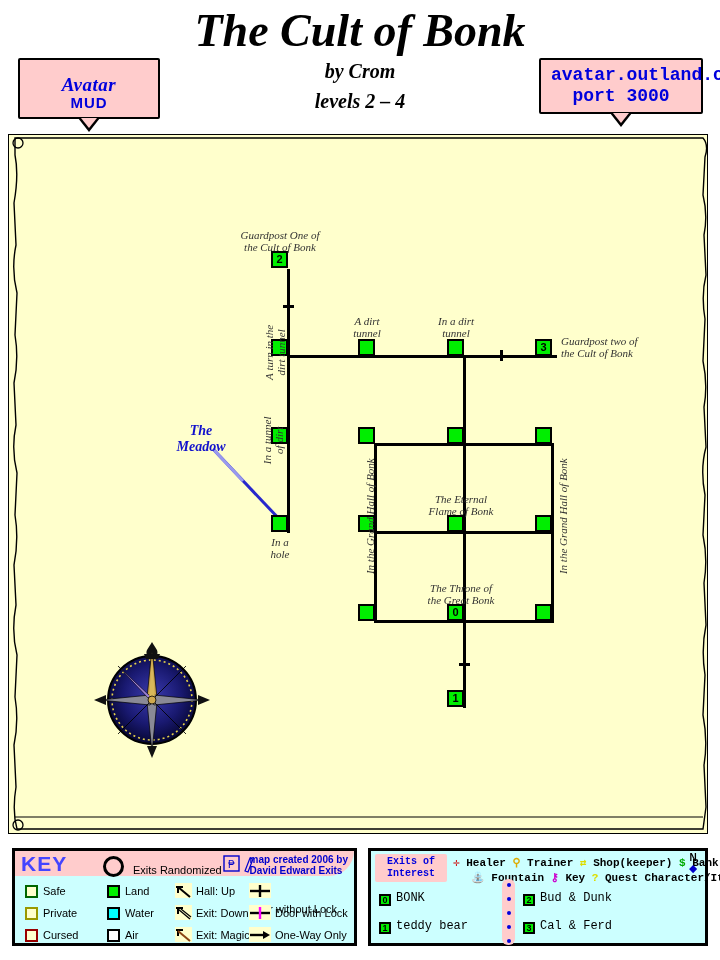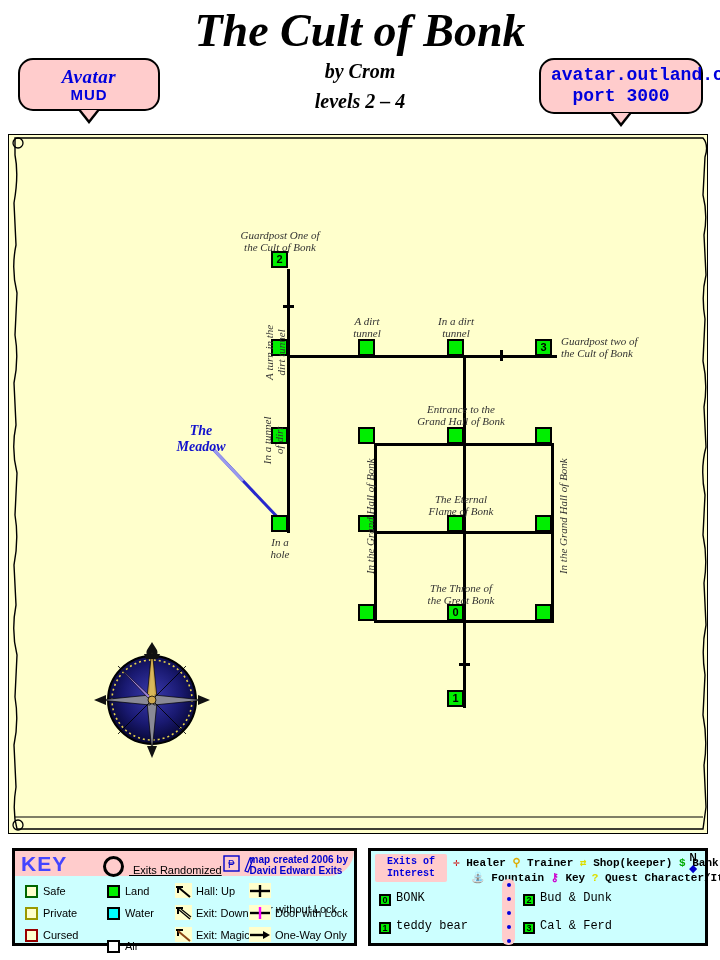--- a/index.html
+++ b/index.html
@@ -19,22 +19,22 @@
     font-family:"Liberation Serif",serif;font-style:italic;font-weight:bold;
     font-size:20px;color:#000;
   }
   #levels{
     position:absolute;left:0;top:90px;width:720px;text-align:center;
     font-family:"Liberation Serif",serif;font-style:italic;font-weight:bold;
     font-size:20px;color:#000;
   }
   .banner{position:absolute;}
   .banner .plate{
-    background:#ffcccc;border:2px solid #000;border-radius:15px;
-    padding:7px 10px 5px 10px;text-align:center;line-height:1.05;
+    background:#ffcccc;border:2px solid #000;border-radius:2px;
+    padding:15px 10px 5px 10px;text-align:center;line-height:1.05;
   }
   .banner .tail{
     width:0;height:0;margin:0 auto;border-left:11px solid transparent;
     border-right:11px solid transparent;border-top:14px solid #000;
     position:relative;top:-1px;
   }
   .banner .tail-in{
     width:0;height:0;position:absolute;left:-8px;top:-14px;
     border-left:8px solid transparent;border-right:8px solid transparent;
     border-top:10px solid #ffcccc;
@@ -242,21 +242,20 @@
 
     <div class="rlabel" style="left:206px;top:94px;width:130px;">Guardpost One of<br>the Cult of Bonk</div>
     <div class="rlabel vert" style="left:206px;top:205px;width:120px;">A turn in the<br>dirt tunnel</div>
     <div class="rlabel" style="left:318px;top:180px;width:80px;">A dirt<br>tunnel</div>
     <div class="rlabel" style="left:407px;top:180px;width:80px;">In a dirt<br>tunnel</div>
     <div class="rlabel" style="left:552px;top:200px;width:140px;text-align:left;">Guardpost two of<br>the Cult of Bonk</div>
     <div class="rlabel vert" style="left:209px;top:293px;width:110px;">In a tunnel<br>of dirt</div>
     <div class="rlabel" style="left:231px;top:401px;width:80px;">In a<br>hole</div>
 
     <div class="rlabel vert" style="left:266px;top:375px;width:190px;">In the Grand Hall of Bonk</div>
-    <div class="rlabel" style="left:382px;top:268px;width:140px;">Entrance to the<br>Grand Hall of Bonk</div>
     <div class="rlabel vert" style="left:459px;top:375px;width:190px;">In the Grand Hall of Bonk</div>
     <div class="rlabel" style="left:390px;top:358px;width:124px;">The Eternal<br>Flame of Bonk</div>
     <div class="rlabel" style="left:390px;top:447px;width:124px;">The Throne of<br>the Great Bonk</div>
 
     <div id="meadow-label">The<br>Meadow</div>
 
     <svg id="compass" viewBox="0 0 120 120">
       <defs>
         <radialGradient id="cg" cx="50%" cy="45%" r="55%">
           <stop offset="0%" stop-color="#3b3bb0"></stop>
@@ -286,21 +285,21 @@
       <polygon points="118,60 106,55 106,65" fill="#111"></polygon>
       <polygon points="60,118 55,106 65,106" fill="#111"></polygon>
     </svg>
   </div>
 </div>
 
 <div class="panel" id="key-panel">
   <div class="pinkhead" style="left:0;top:0;width:339px;height:25px;border-radius:0 0 40px 0;"></div>
   <div class="keyword">KEY</div>
 
-  <div class="keyrow" style="left:88px;top:5px;text-decoration:underline;">
+  <div class="keyrow" style="left:88px;top:5px;">
     <span style="display:inline-block;width:15px;height:15px;border:3px solid #000;border-radius:50%;background:#ffcccc;vertical-align:-3px;margin-right:5px;"></span>
     <span class="kt">Exits Randomized</span>
   </div>
 
   <svg style="position:absolute;left:208px;top:3px;width:36px;height:20px;">
     <rect x="1" y="2" width="15" height="15" fill="#ffcccc" stroke="#0000cc" stroke-width="1.4"></rect>
     <text x="5" y="14" font-family="Liberation Sans, sans-serif" font-size="10" fill="#0000cc">₱</text>
     <path d="M22,17 L27,4 L30,5 L25,18 Z" fill="#ffcccc" stroke="#0000cc" stroke-width="1.2"></path>
   </svg>
   <div class="credit">
@@ -317,21 +316,21 @@
   <div class="keyrow" style="left:10px;top:74px;">
     <span class="sw" style="background:#ffffcc;border-color:#990000;"></span><span class="kt">Cursed</span>
   </div>
 
   <div class="keyrow" style="left:92px;top:30px;">
     <span class="sw" style="background:#00ee00;"></span><span class="kt">Land</span>
   </div>
   <div class="keyrow" style="left:92px;top:52px;">
     <span class="sw" style="background:#00ffff;"></span><span class="kt">Water</span>
   </div>
-  <div class="keyrow" style="left:92px;top:85px;">
+  <div class="keyrow" style="left:92px;top:74px;">
     <span class="sw" style="background:#ffffff;"></span><span class="kt">Air</span>
   </div>
 
   <div class="keyrow" style="left:160px;top:30px;">
     <svg style="width:17px;height:15px;vertical-align:-3px;margin-right:4px;background:#ffffcc;">
       <line x1="3" y1="3" x2="3" y2="10" stroke="#000" stroke-width="2"></line>
       <line x1="1" y1="4" x2="8" y2="4" stroke="#000" stroke-width="2"></line>
       <line x1="3" y1="4" x2="15" y2="14" stroke="#000" stroke-width="2"></line>
     </svg><span class="kt">Hall: Up</span>
   </div>

